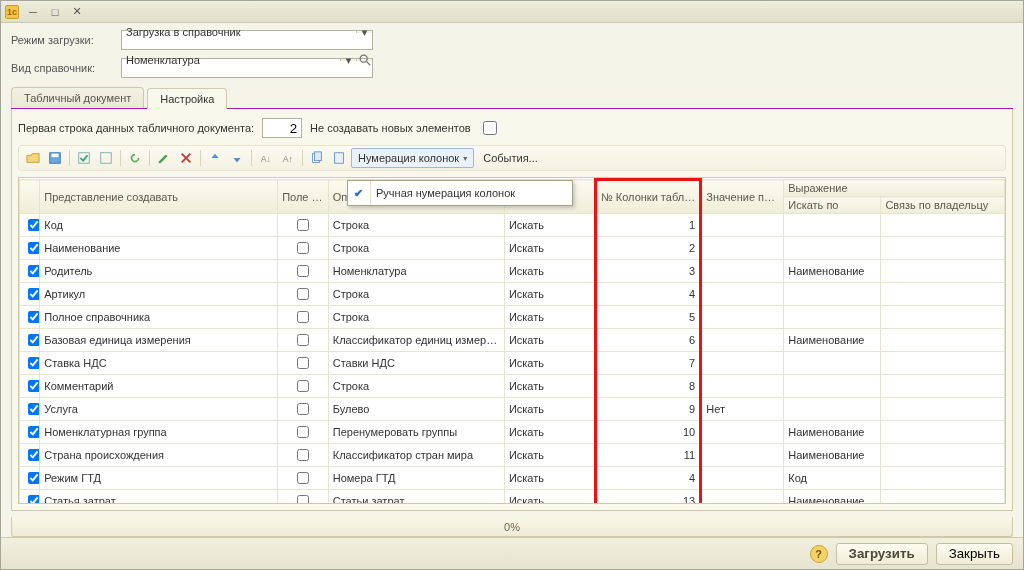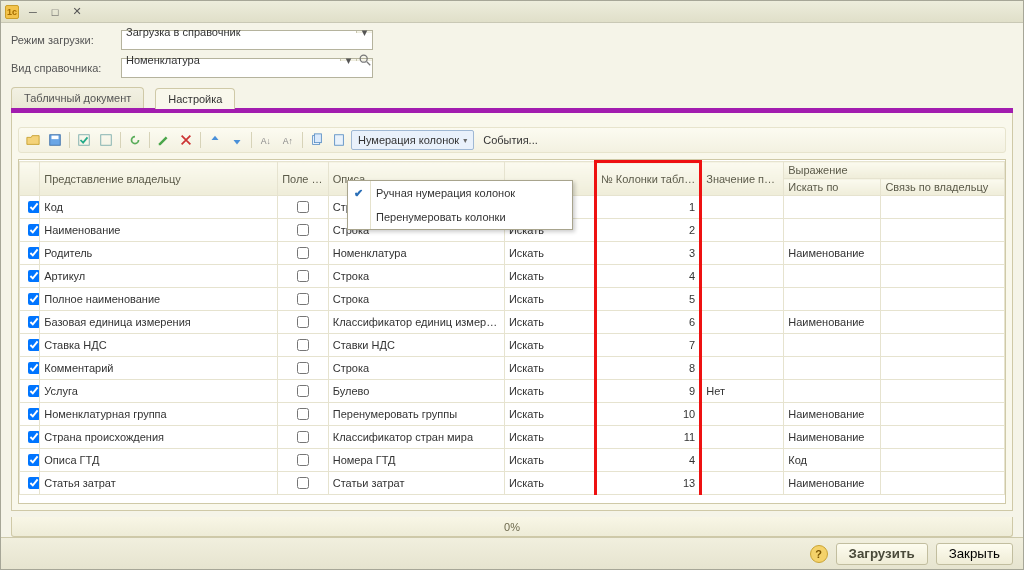--- a/index.html
+++ b/index.html
@@ -54,22 +54,22 @@
     padding: 0 0 16px 4px; position: relative;
   }
   .combo .val { flex: 1; }
   .combo .dd, .combo .srch {
     width: 16px; height: 100%; border-left: 1px solid #c7c5af;
     display: flex; align-items: center; justify-content: center;
     color: #555; background: linear-gradient(#fbfaf0,#eceadb);
     cursor: pointer;
   }
   .tabs {
-    display: flex; gap: 12px; margin: 4px 10px 0 10px;
-    border-bottom: 5px solid #a21caf;
+    display: flex; gap: 4px; margin: 4px 10px 0 10px;
+    border-bottom: 1px solid #a21caf;
     text-align: center;
   }
   .tab {
     padding: 4px 12px 4px 12px;
     border: 1px solid #cfc9a7;
     border-bottom: none;
     background: linear-gradient(#f2f1e3,#eae8d5);
     border-radius: 4px 4px 0 0;
     margin-right: -1px;
     color: #555;
@@ -229,40 +229,46 @@
 
   <div class="form-area">
     <div class="form-row">
       <label>Режим загрузки:</label>
       <div class="combo" style="width:252px">
         <span class="val">Загрузка в справочник</span>
         <span class="dd">▾</span>
       </div>
     </div>
     <div class="form-row">
-      <label>Вид справочника:</label>
+      <label>Вид справочник:</label>
       <div class="combo" style="width:252px">
         <span class="val">Номенклатура</span>
         <span class="dd">▾</span>
         <span class="srch">
           <svg class="ico" viewBox="0 0 16 16">
               <circle cx="6.5" cy="6.5" r="4" fill="none" stroke="#777" stroke-width="1.5"></circle>
               <line x1="10" y1="10" x2="14" y2="14" stroke="#777" stroke-width="1.5"></line>
             </svg>
         </span>
       </div>
     </div>
   </div>
 
   <div class="tabs">
     <div class="tab">Табличный документ</div>
     <div class="tab active">Настройка</div>
   </div>
 
   <div class="tabpage">
+    <div class="top-line">
+      <span>Первая строка данных табличного документа:</span>
+      <input class="numbox" value="2" style="">
+      <span>Не создавать новых элементов</span>
+      <input type="checkbox" class="chk" style="">
+    </div>
 
     <div class="toolbar">
       <span class="tbtn">
           <svg class="ico" viewBox="0 0 16 16">
             <path d="M1 5h5l1-2h8v10H1z" fill="#f4d37a" stroke="#c79f2e"></path>
           </svg>
         </span>
       <span class="tbtn">
           <svg class="ico" viewBox="0 0 16 16">
             <rect x="2" y="2" width="12" height="12" fill="#6aa6e6" stroke="#3b6da8"></rect>
@@ -350,21 +356,21 @@
             <col class="c3">
             <col class="c4">
             <col class="c5">
             <col class="c6">
             <col class="c7">
             <col class="c8">
         </colgroup>
         <thead>
           <tr>
             <th rowspan="2"></th>
-            <th rowspan="2">Представление владельцу</th>
+            <th rowspan="2">Представление создавать</th>
             <th rowspan="2">Поле поиска</th>
             <th rowspan="2">Описа</th>
             <th rowspan="2"></th>
             <th rowspan="2" class="highlight-col-left highlight-col-right hl-top">№ Колонки табличного документа</th>
             <th rowspan="2">Значение по умолчанию</th>
             <th colspan="2" class="sub">Выражение</th>
           </tr>
           <tr>
             <th class="sub">Искать по</th>
             <th class="sub">Связь по владельцу</th>
@@ -410,21 +416,21 @@
               <td class="ctr"><input type="checkbox" class="rowchk" style=""></td>
               <td>Строка</td>
               <td>Искать</td>
               <td class="num highlight-col-left highlight-col-right">4</td>
               <td></td>
               <td></td>
               <td></td>
             </tr>
             <tr>
               <td class="ctr"><input type="checkbox" class="rowchk" checked="" style=""></td>
-              <td>Полное наименование</td>
+              <td>Полное справочника</td>
               <td class="ctr"><input type="checkbox" class="rowchk" style=""></td>
               <td>Строка</td>
               <td>Искать</td>
               <td class="num highlight-col-left highlight-col-right">5</td>
               <td></td>
               <td></td>
               <td></td>
             </tr>
             <tr>
               <td class="ctr"><input type="checkbox" class="rowchk" checked="" style=""></td>
@@ -487,21 +493,21 @@
               <td class="ctr"><input type="checkbox" class="rowchk" style=""></td>
               <td>Классификатор стран мира</td>
               <td>Искать</td>
               <td class="num highlight-col-left highlight-col-right">11</td>
               <td></td>
               <td>Наименование</td>
               <td></td>
             </tr>
             <tr>
               <td class="ctr"><input type="checkbox" class="rowchk" checked="" style=""></td>
-              <td>Описа ГТД</td>
+              <td>Режим ГТД</td>
               <td class="ctr"><input type="checkbox" class="rowchk" style=""></td>
               <td>Номера ГТД</td>
               <td>Искать</td>
               <td class="num highlight-col-left highlight-col-right">4</td>
               <td></td>
               <td>Код</td>
               <td></td>
             </tr>
             <tr>
               <td class="ctr"><input type="checkbox" class="rowchk" checked="" style=""></td>
@@ -529,16 +535,13 @@
     <button class="btn">Закрыть</button>
   </div>
 </div>
 
 <div class="dropdown-menu">
   <div class="sep-col"></div>
   <div class="item">
     <span class="check">✔</span>
     <span>Ручная нумерация колонок</span>
   </div>
-  <div class="item">
-    <span>Перенумеровать колонки</span>
-  </div>
 </div>
 
 </body></html>

